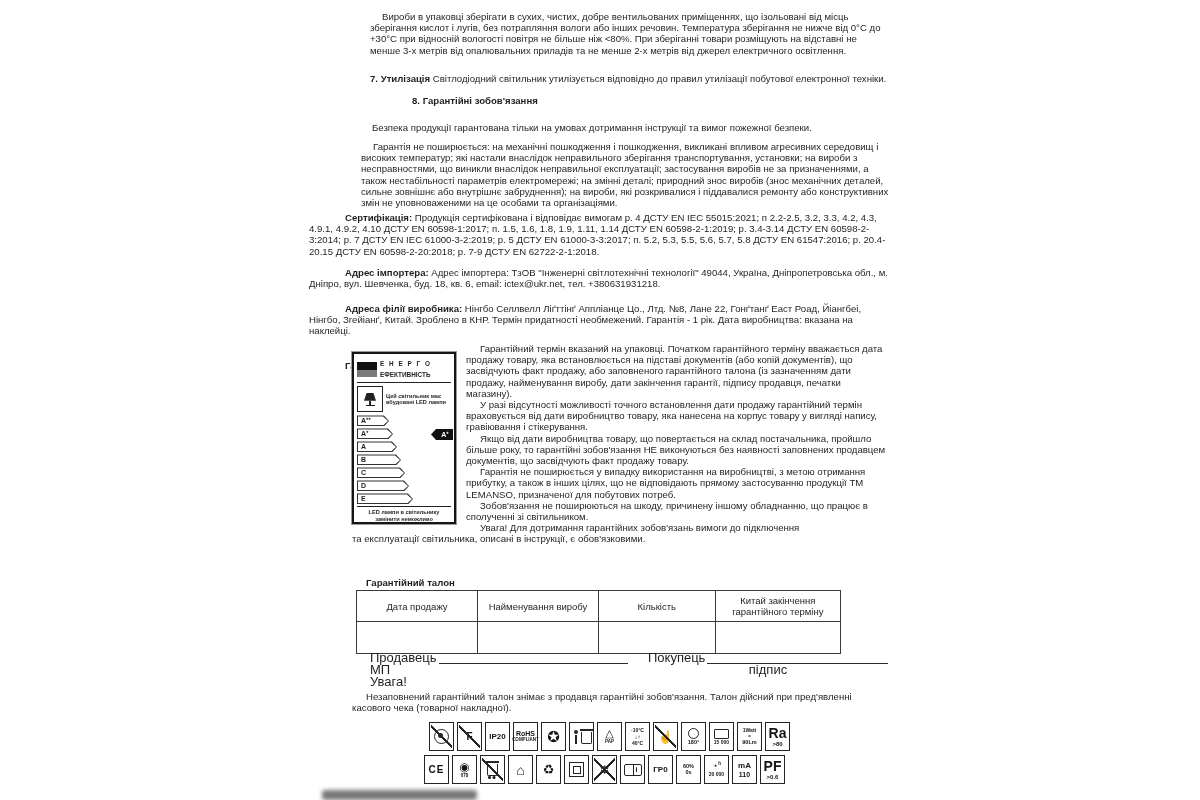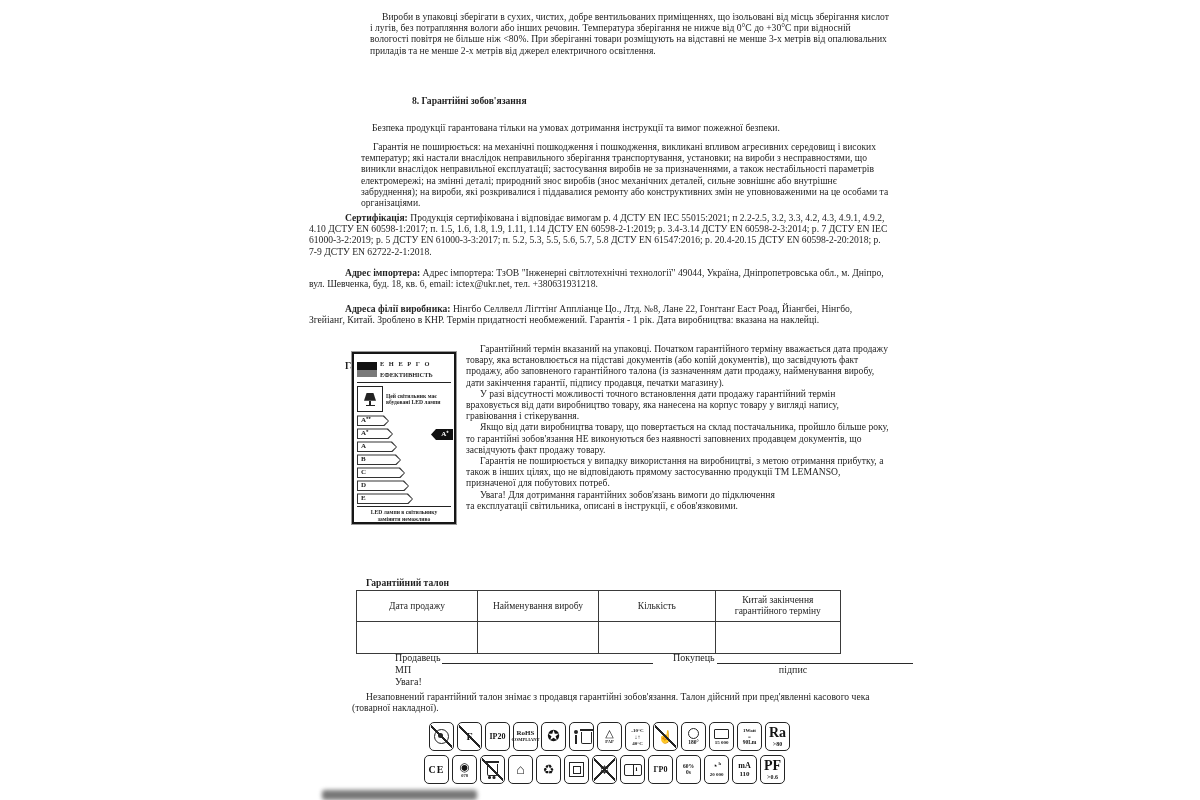--- a/index.html
+++ b/index.html
@@ -1,17 +1,17 @@
 <!DOCTYPE html>
 <html><head>
 <meta charset="utf-8">
 <style>
   html,body{margin:0;padding:0;background:#fff;}
   .page{position:relative;width:1200px;height:800px;background:#fff;overflow:hidden;
-        font-family:Liberation Serif, serif;color:#1f1f1f;}
+        font-family:Liberation Sans, sans-serif;color:#1f1f1f;}
   .abs{position:absolute;}
   .body-text{font-size:9.6px;line-height:11.2px;}
   .b{font-weight:700;}
   .ind12{text-indent:12px;}
   .ind14{text-indent:14px;}
   .ind36{text-indent:36px;}
   p{margin:0;}
 
   
   .el-box{float:left;width:104px;height:172px;margin:9px 10px 4px 0;border:2px solid #161616;
@@ -41,31 +41,31 @@
   .el-foot{border-top:1px solid #222;margin-top:2px;padding-top:2px;text-align:center;
            font-size:5.6px;line-height:6.5px;font-weight:700;}
 
   
   table.wt{border-collapse:collapse;width:485px;table-layout:fixed;}
   table.wt td{border:1.2px solid #3a3a3a;font-size:9.5px;text-align:center;vertical-align:middle;
               padding:2px 6px;height:26px;line-height:11px;}
   table.wt tr.empty td{height:27px;}
 
   
-  .sig{font-size:10px;line-height:12px;margin-left:25px;}
+  .sig{font-size:13px;line-height:12px;}
   .sig-grid{display:flex;}
   .sig-left{width:278px;}
   .sig-right{flex:1;}
   .sig-row{display:flex;align-items:flex-end;}
   .uline{flex:1;border-bottom:1px solid #2a2a2a;height:10px;margin-left:2px;}
   .sig-center{text-align:center;}
 
   
   .icons-row{display:flex;gap:3px;}
-  .ic{width:25px;height:29px;border:1.7px solid #242424;border-radius:5px;background:#fff;
+  .ic{width:25px;height:29px;border:1.7px solid #242424;border-radius:0;background:#fff;
       display:flex;flex-direction:column;align-items:center;justify-content:center;gap:1px;
       position:relative;font-weight:700;color:#141414;flex:0 0 auto;line-height:1;box-sizing:border-box;}
   .g{font-size:12px;font-weight:400;}
   .t45{font-size:4.5px;} .t5{font-size:5px;} .t55{font-size:5.5px;} .t6{font-size:6px;}
   .t7{font-size:7px;} .t8{font-size:8px;} .t9{font-size:14px;} .t10{font-size:10px;}
   .x1::before{content:"";position:absolute;inset:1px;
       background:linear-gradient(45deg,transparent 46%,#242424 46%,#242424 54%,transparent 54%);}
   .x2::after{content:"";position:absolute;inset:1px;
       background:linear-gradient(135deg,transparent 46%,#242424 46%,#242424 54%,transparent 54%);}
   .cdot{width:13px;height:13px;border:1.3px solid #242424;border-radius:50%;position:relative;}
@@ -90,20 +90,22 @@
   .smudge{position:absolute;left:322px;top:790px;width:155px;height:10px;background:#4a4a4a;
           filter:blur(2px);opacity:.75;border-radius:3px;}
 </style>
 </head>
 <body>
 
 <div class="page">
 
   <p class="abs body-text ind12" style="left:370px;top:11px;width:519px;">Вироби в упаковці зберігати в сухих, чистих, добре вентильованих приміщеннях, що ізольовані від місць зберігання кислот і лугів, без потрапляння вологи або інших речовин. Температура зберігання не нижче від 0°С до +30°С при відносній вологості повітря не більше ніж &lt;80%. При зберіганні товари розміщують на відставні не менше 3-х метрів від опалювальних приладів та не менше 2-х метрів від джерел електричного освітлення.</p>
 
+  <p class="abs body-text" style="left:370px;top:73px;width:519px;"><span class="b">7. Утилізація</span>
+    <span>Світлодіодний світильник утилізується відповідно до правил утилізації побутової електронної техніки.</span></p>
 
   <p class="abs body-text b" style="left:372px;top:95px;margin-left:40px;">8. Гарантійні зобов'язання</p>
   <p class="abs body-text" style="left:372px;top:122px;width:519px;">Безпека продукції гарантована тільки на умовах дотримання інструкції та вимог пожежної безпеки.</p>
   <p class="abs body-text ind12" style="left:361px;top:141px;width:530px;">Гарантія не поширюється: на механічні пошкодження і пошкодження, викликані впливом агресивних середовищ і високих температур; які настали внаслідок неправильного зберігання транспортування, установки; на вироби з несправностями, що виникли внаслідок неправильної експлуатації; застосування виробів не за призначеннями, а також нестабільності параметрів електромережі; на змінні деталі; природний знос виробів (знос механічних деталей, сильне зовнішнє або внутрішнє забруднення); на вироби, які розкривалися і піддавалися ремонту або конструктивних змін не уповноваженими на це особами та організаціями.</p>
 
   <p class="abs body-text ind36" style="left:309px;top:212px;width:581px;"><span class="b">Сертифікація:</span><span> Продукція сертифікована і відповідає вимогам р. 4 ДСТУ EN IEC 55015:2021; п 2.2-2.5, 3.2, 3.3, 4.2, 4.3, 4.9.1, 4.9.2, 4.10 ДСТУ EN 60598-1:2017; п. 1.5, 1.6, 1.8, 1.9, 1.11, 1.14 ДСТУ EN 60598-2-1:2019; р. 3.4-3.14 ДСТУ EN 60598-2-3:2014; р. 7 ДСТУ EN IEC 61000-3-2:2019; р. 5 ДСТУ EN 61000-3-3:2017; п. 5.2, 5.3, 5.5, 5.6, 5.7, 5.8 ДСТУ EN 61547:2016; р. 20.4-20.15 ДСТУ EN 60598-2-20:2018; р. 7-9 ДСТУ EN 62722-2-1:2018.</span></p>
 
   <p class="abs body-text ind36" style="left:309px;top:267px;width:581px;"><span class="b">Адрес імпортера:</span><span> Адрес імпортера: ТзОВ "Інженерні світлотехнічні технології" 49044, Україна, Дніпропетровська обл., м. Дніпро, вул. Шевченка, буд. 18, кв. 6, email: ictex@ukr.net, тел. +380631931218.</span></p>
 
   <p class="abs body-text ind36" style="left:309px;top:303px;width:581px;"><span class="b">Адреса філії виробника:</span><span> Нінгбо Селлвелл Ліґттінґ Аппліанце Цо., Лтд. №8, Лане 22, Гонґтанґ Еаст Роад, Йіангбеі, Нінгбо, Згейіанґ, Китай. Зроблено в КНР. Термін придатності необмежений. Гарантія - 1 рік. Дата виробництва: вказана на наклейці.</span></p>
@@ -155,20 +157,21 @@
       <div class="el-foot">
         <div>LED лампи в світильнику</div>
         <div>замінити неможливо</div>
       </div>
     </div>
 
     <p class="ind14">Гарантійний термін вказаний на упаковці. Початком гарантійного терміну вважається дата продажу товару, яка встановлюється на підставі документів (або копій документів), що засвідчують факт продажу, або заповненого гарантійного талона (із зазначенням дати продажу, найменування виробу, дати закінчення гарантії, підпису продавця, печатки магазину).</p>
     <p class="ind14">У разі відсутності можливості точного встановлення дати продажу гарантійний термін враховується від дати виробництво товару, яка нанесена на корпус товару у вигляді напису, гравіювання і стікерування.</p>
     <p class="ind14">Якщо від дати виробництва товару, що повертається на склад постачальника, пройшло більше року, то гарантійні зобов'язання НЕ виконуються без наявності заповнених продавцем документів, що засвідчують факт продажу товару.</p>
     <p class="ind14">Гарантія не поширюється у випадку використання на виробництві, з метою отримання прибутку, а також в інших цілях, що не відповідають прямому застосуванню продукції TM LEMANSO, призначеної для побутових потреб.</p>
+    <p class="ind14">Зобов'язання не поширюються на шкоду, причинену іншому обладнанню, що працює в сполученні зі світильником.</p>
     <p class="ind14">Увага! Для дотримання гарантійних зобов'язань вимоги до підключення</p>
     <p>та експлуатації світильника, описані в інструкції, є обов'язковими.</p>
   </div>
 
   <p class="abs body-text b" style="left:366px;top:577px;">Гарантійний талон</p>
   <table class="wt abs" style="left:356px;top:590px;">
     <tbody>
         <tr>
       <td style="width:25%;">Дата продажу</td>
       <td style="width:25%;margin-top:36px;">Найменування виробу</td>

